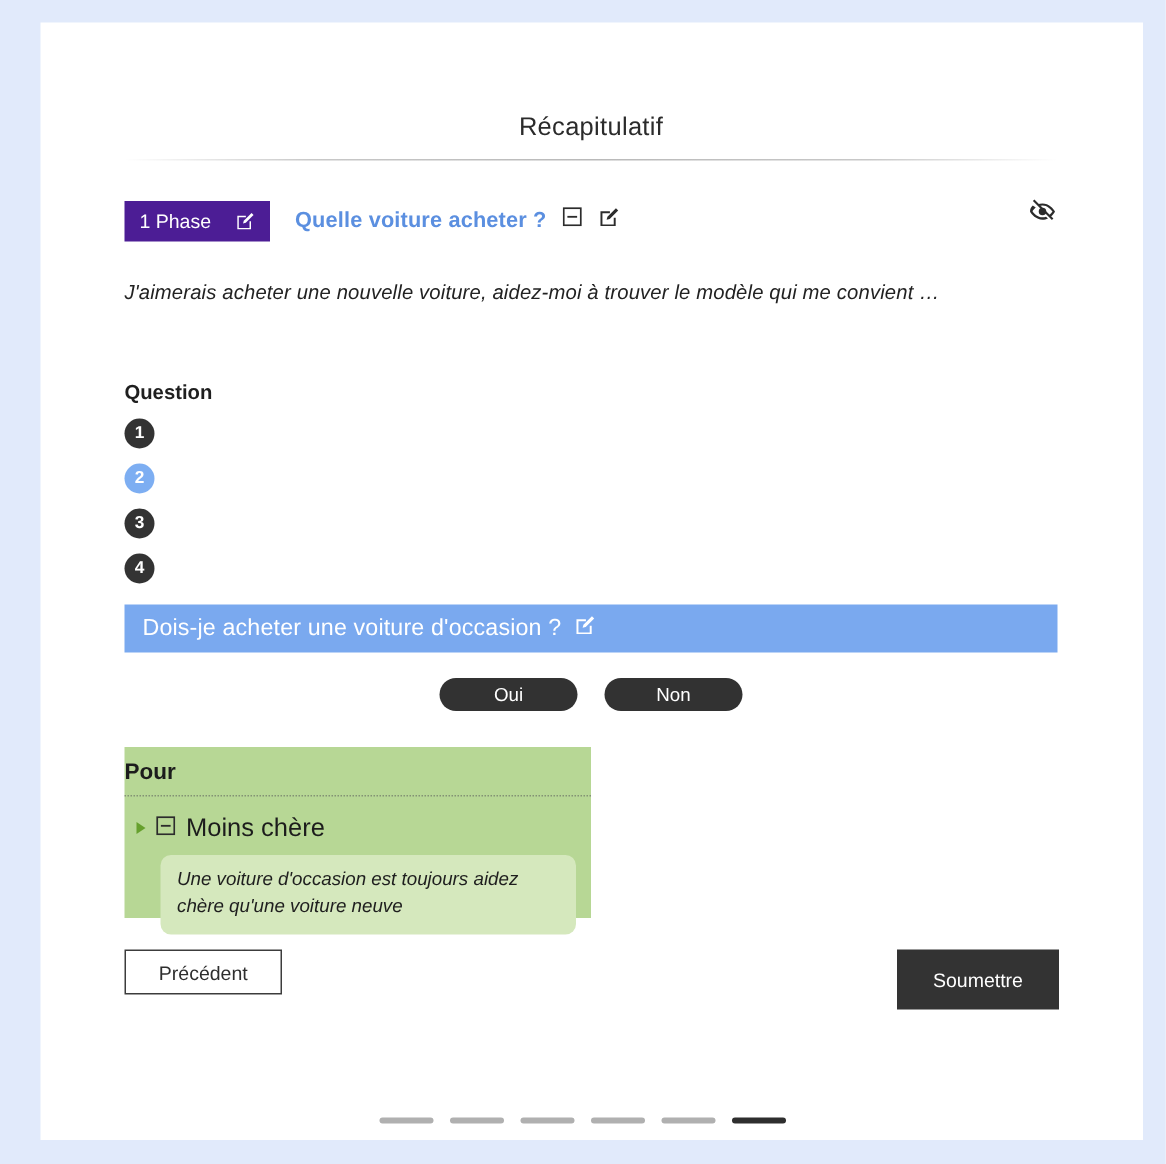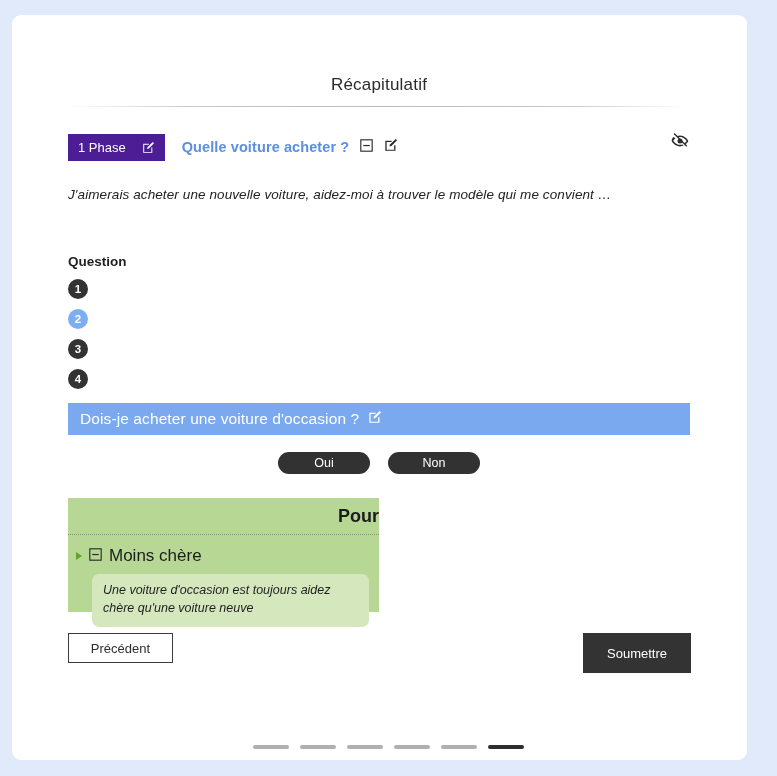--- a/index.html
+++ b/index.html
@@ -4,24 +4,23 @@
 <style>
   * { box-sizing: border-box; margin: 0; padding: 0; }
   html, body {
     width: 777px; height: 776px;
     background: #e1eafb;
     font-family: "Liberation Sans", sans-serif;
     overflow: hidden;
   }
   .card {
     position: absolute;
-    left: 12px; top: 15px;
+    left: 27px; top: 15px;
     width: 735px; height: 745px;
     background: #ffffff;
-    border-radius: 9px;
   }
   .content {
     position: absolute;
     left: 56px; top: 60px;
     width: 622px;
   }
   .page-title {
     text-align: center;
     font-size: 17px;
     color: #2b2b2b;
@@ -147,22 +146,22 @@
   .pc-table {
     margin-top: 24px;
     display: flex;
     width: 100%;
     height: 114px;
   }
   .pc-col { width: 50%; display: flex; flex-direction: column; }
   .pc-col.pros { background: #b7d795; }
   .pc-col.cons { background: #f0a793; }
   .pc-head {
-    text-align: right;
-    font-size: 18px;
+    text-align: left;
+    font-size: 15px;
     font-weight: bold;
     color: #1c1c1c;
     padding: 8px 0 7px;
     border-bottom: 1px dotted rgba(90,90,90,.55);
   }
   .pc-body { padding: 11px 10px 0 8px; flex: 1; }
   .pc-item {
     display: flex;
     align-items: center;
     gap: 7px;

